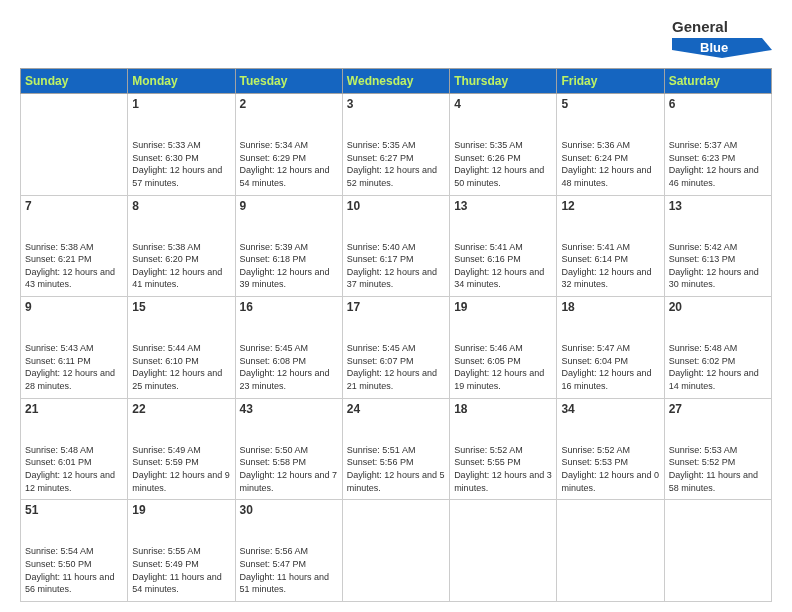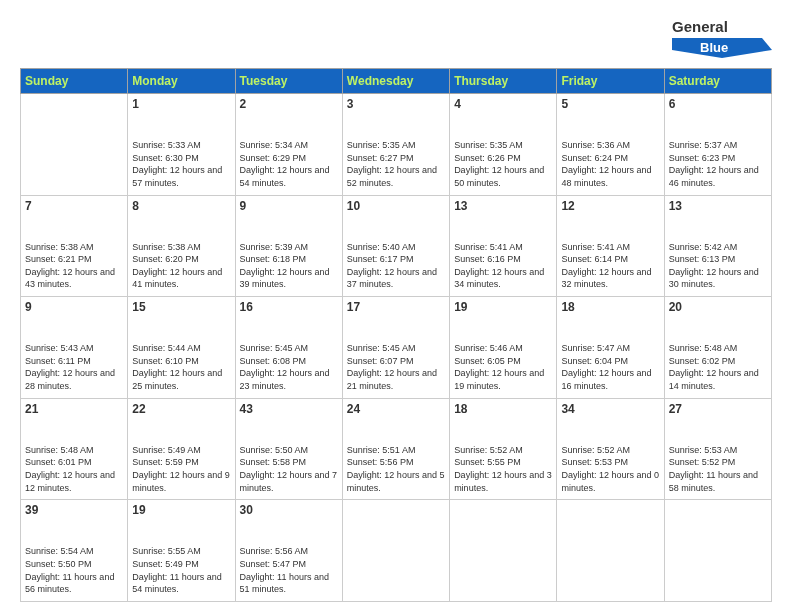--- a/index.html
+++ b/index.html
@@ -229,21 +229,21 @@
             <span class="day-num">34</span>
             <div class="cell-text">Sunrise: 5:52 AM<br>Sunset: 5:53 PM<br>Daylight: 12 hours and 0 minutes.</div>
           </td>
           <td>
             <span class="day-num">27</span>
             <div class="cell-text">Sunrise: 5:53 AM<br>Sunset: 5:52 PM<br>Daylight: 11 hours and 58 minutes.</div>
           </td>
         </tr>
         <tr class="week-row">
           <td>
-            <span class="day-num">39</span>
+            <span class="day-num">51</span>
             <div class="cell-text">Sunrise: 5:54 AM<br>Sunset: 5:50 PM<br>Daylight: 11 hours and 56 minutes.</div>
           </td>
           <td>
             <span class="day-num">19</span>
             <div class="cell-text">Sunrise: 5:55 AM<br>Sunset: 5:49 PM<br>Daylight: 11 hours and 54 minutes.</div>
           </td>
           <td>
             <span class="day-num">30</span>
             <div class="cell-text">Sunrise: 5:56 AM<br>Sunset: 5:47 PM<br>Daylight: 11 hours and 51 minutes.</div>
           </td>

